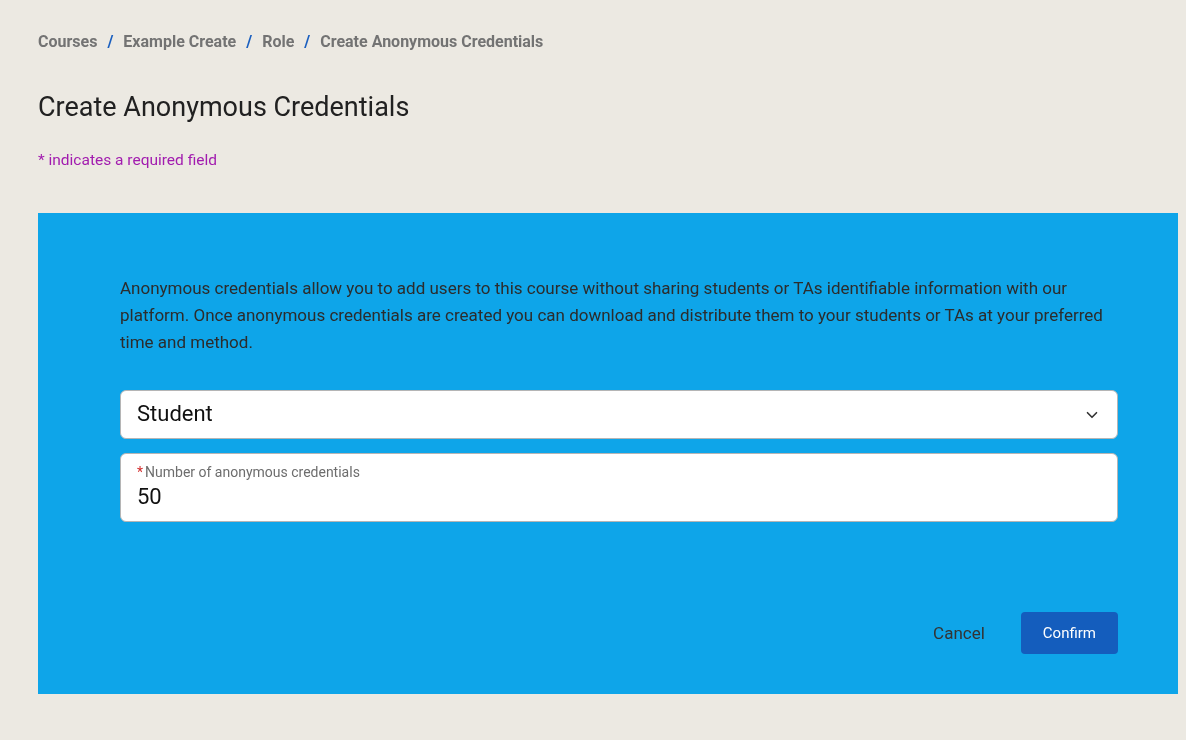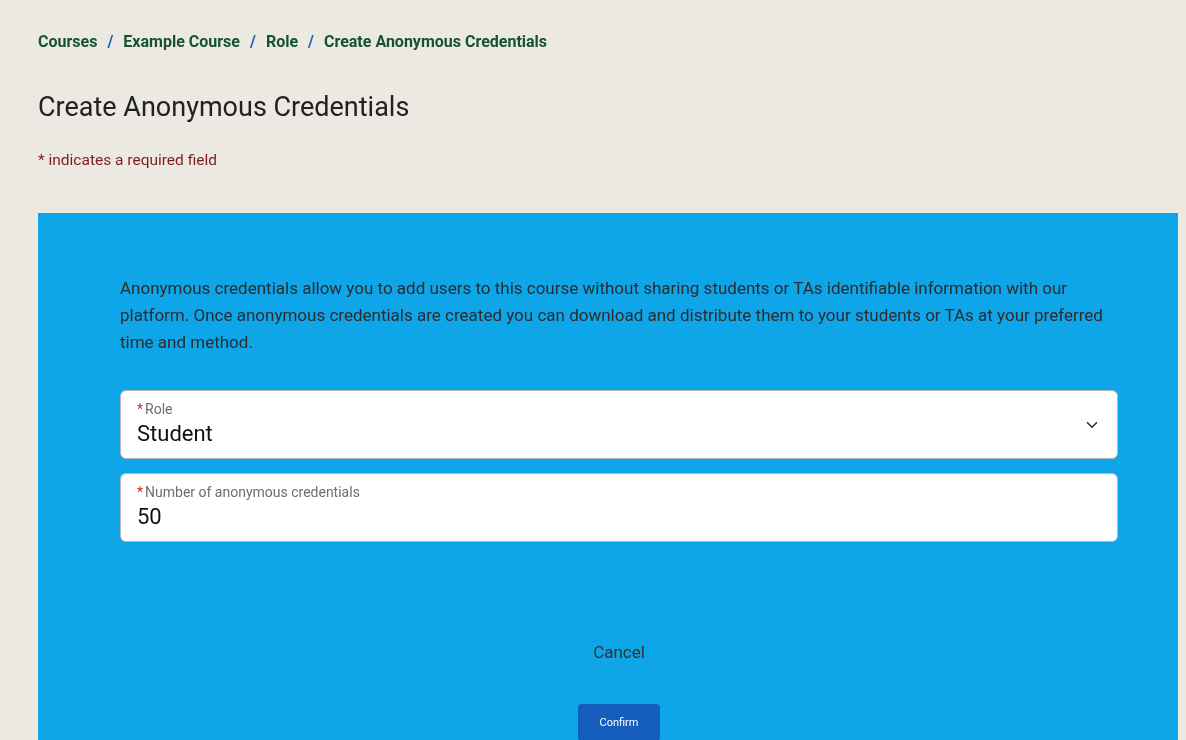--- a/index.html
+++ b/index.html
@@ -21,37 +21,37 @@
     .breadcrumb {
       display: flex;
       align-items: center;
       gap: 10px;
       font-size: 16px;
       font-weight: 700;
       margin-bottom: 40px;
       flex-wrap: wrap;
     }
     .breadcrumb a {
-      color: #14532d;
+      color: #737373;
       text-decoration: none;
       cursor: pointer;
     }
     .breadcrumb .sep {
       color: #1a5fbf;
       font-weight: 700;
     }
     .page-title {
       font-size: 27px;
       font-weight: 400;
       color: #212121;
       margin-bottom: 28px;
     }
     .required-note {
       font-size: 15.5px;
-      color: #7f1d1d;
+      color: #a21caf;
       margin-bottom: 44px;
     }
     .card {
       background: #0ea5e9;
       padding: 62px 60px 40px 82px;
       margin-left: 0;
       margin-right: -30px;
     }
     .description {
       font-size: 17px;
@@ -105,66 +105,64 @@
     .chevron svg {
       width: 100%;
       height: 100%;
     }
     .actions {
       display: flex;
       justify-content: flex-end;
       align-items: center;
       gap: 32px;
       margin-top: 90px;
-      flex-direction: column;
     }
     .btn-cancel {
       background: none;
       border: none;
       font-size: 17px;
       color: #333;
       cursor: pointer;
       font-family: inherit;
       padding: 10px 4px;
     }
     .btn-confirm {
       background: #145dbd;
       color: #fff;
       border: none;
       border-radius: 4px;
-      font-size: 11px;
+      font-size: 15px;
       padding: 12px 22px;
       cursor: pointer;
       font-family: inherit;
     }
   </style>
 </head>
 <body>
 
 <div class="page">
   <nav class="breadcrumb">
     <a>Courses</a>
     <span class="sep">/</span>
-    <a>Example Course</a>
+    <a>Example Create</a>
     <span class="sep">/</span>
     <a>Role</a>
     <span class="sep">/</span>
     <a>Create Anonymous Credentials</a>
   </nav>
 
   <h1 class="page-title">Create Anonymous Credentials</h1>
 
   <p class="required-note">* indicates a required field</p>
 
   <div class="card">
     <p class="description">Anonymous credentials allow you to add users to this course without sharing students or TAs identifiable information with our platform. Once anonymous credentials are created you can download and distribute them to your students or TAs at your preferred time and method.</p>
 
     <div class="form-field select-field">
       <div class="text-wrap">
-        <span class="label"><span class="req">*</span><span>Role</span></span>
         <div class="value">Student</div>
       </div>
       <span class="chevron">
         <svg viewBox="0 0 24 24" fill="none" stroke="#333" stroke-width="2.2" stroke-linecap="round" stroke-linejoin="round">
           <polyline points="6 9 12 15 18 9"></polyline>
         </svg>
       </span>
     </div>
 
     <div class="form-field">

